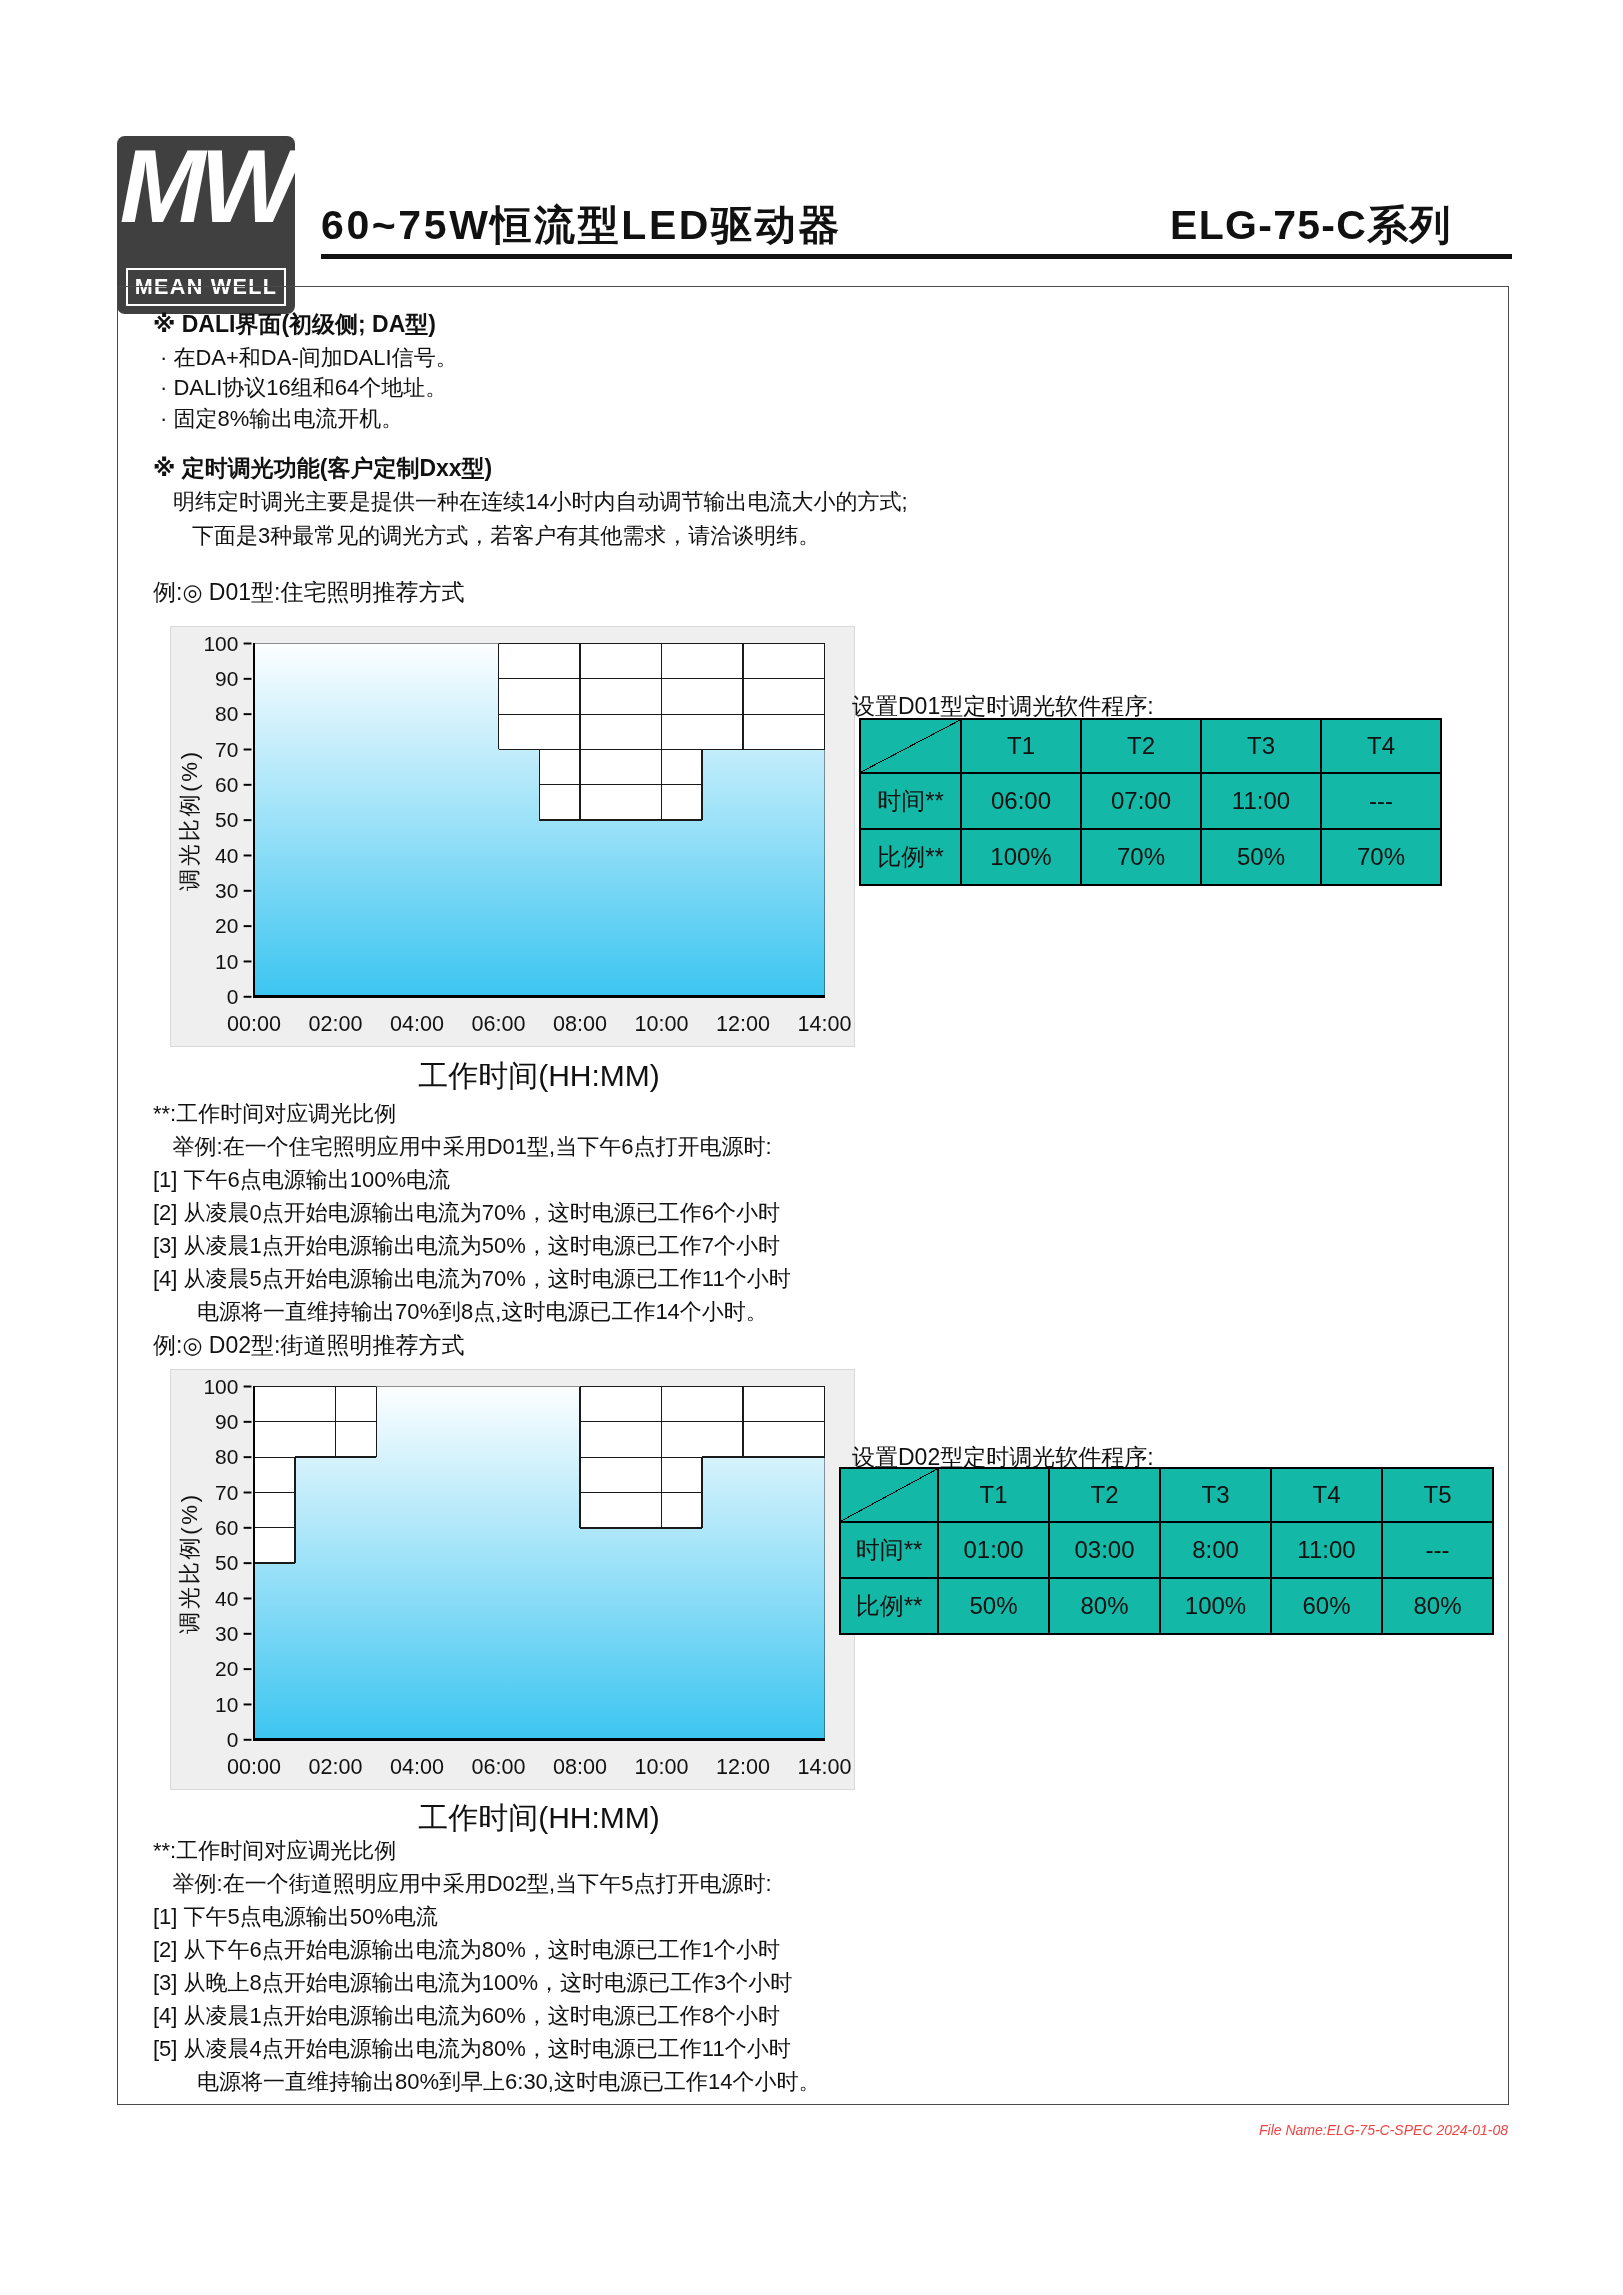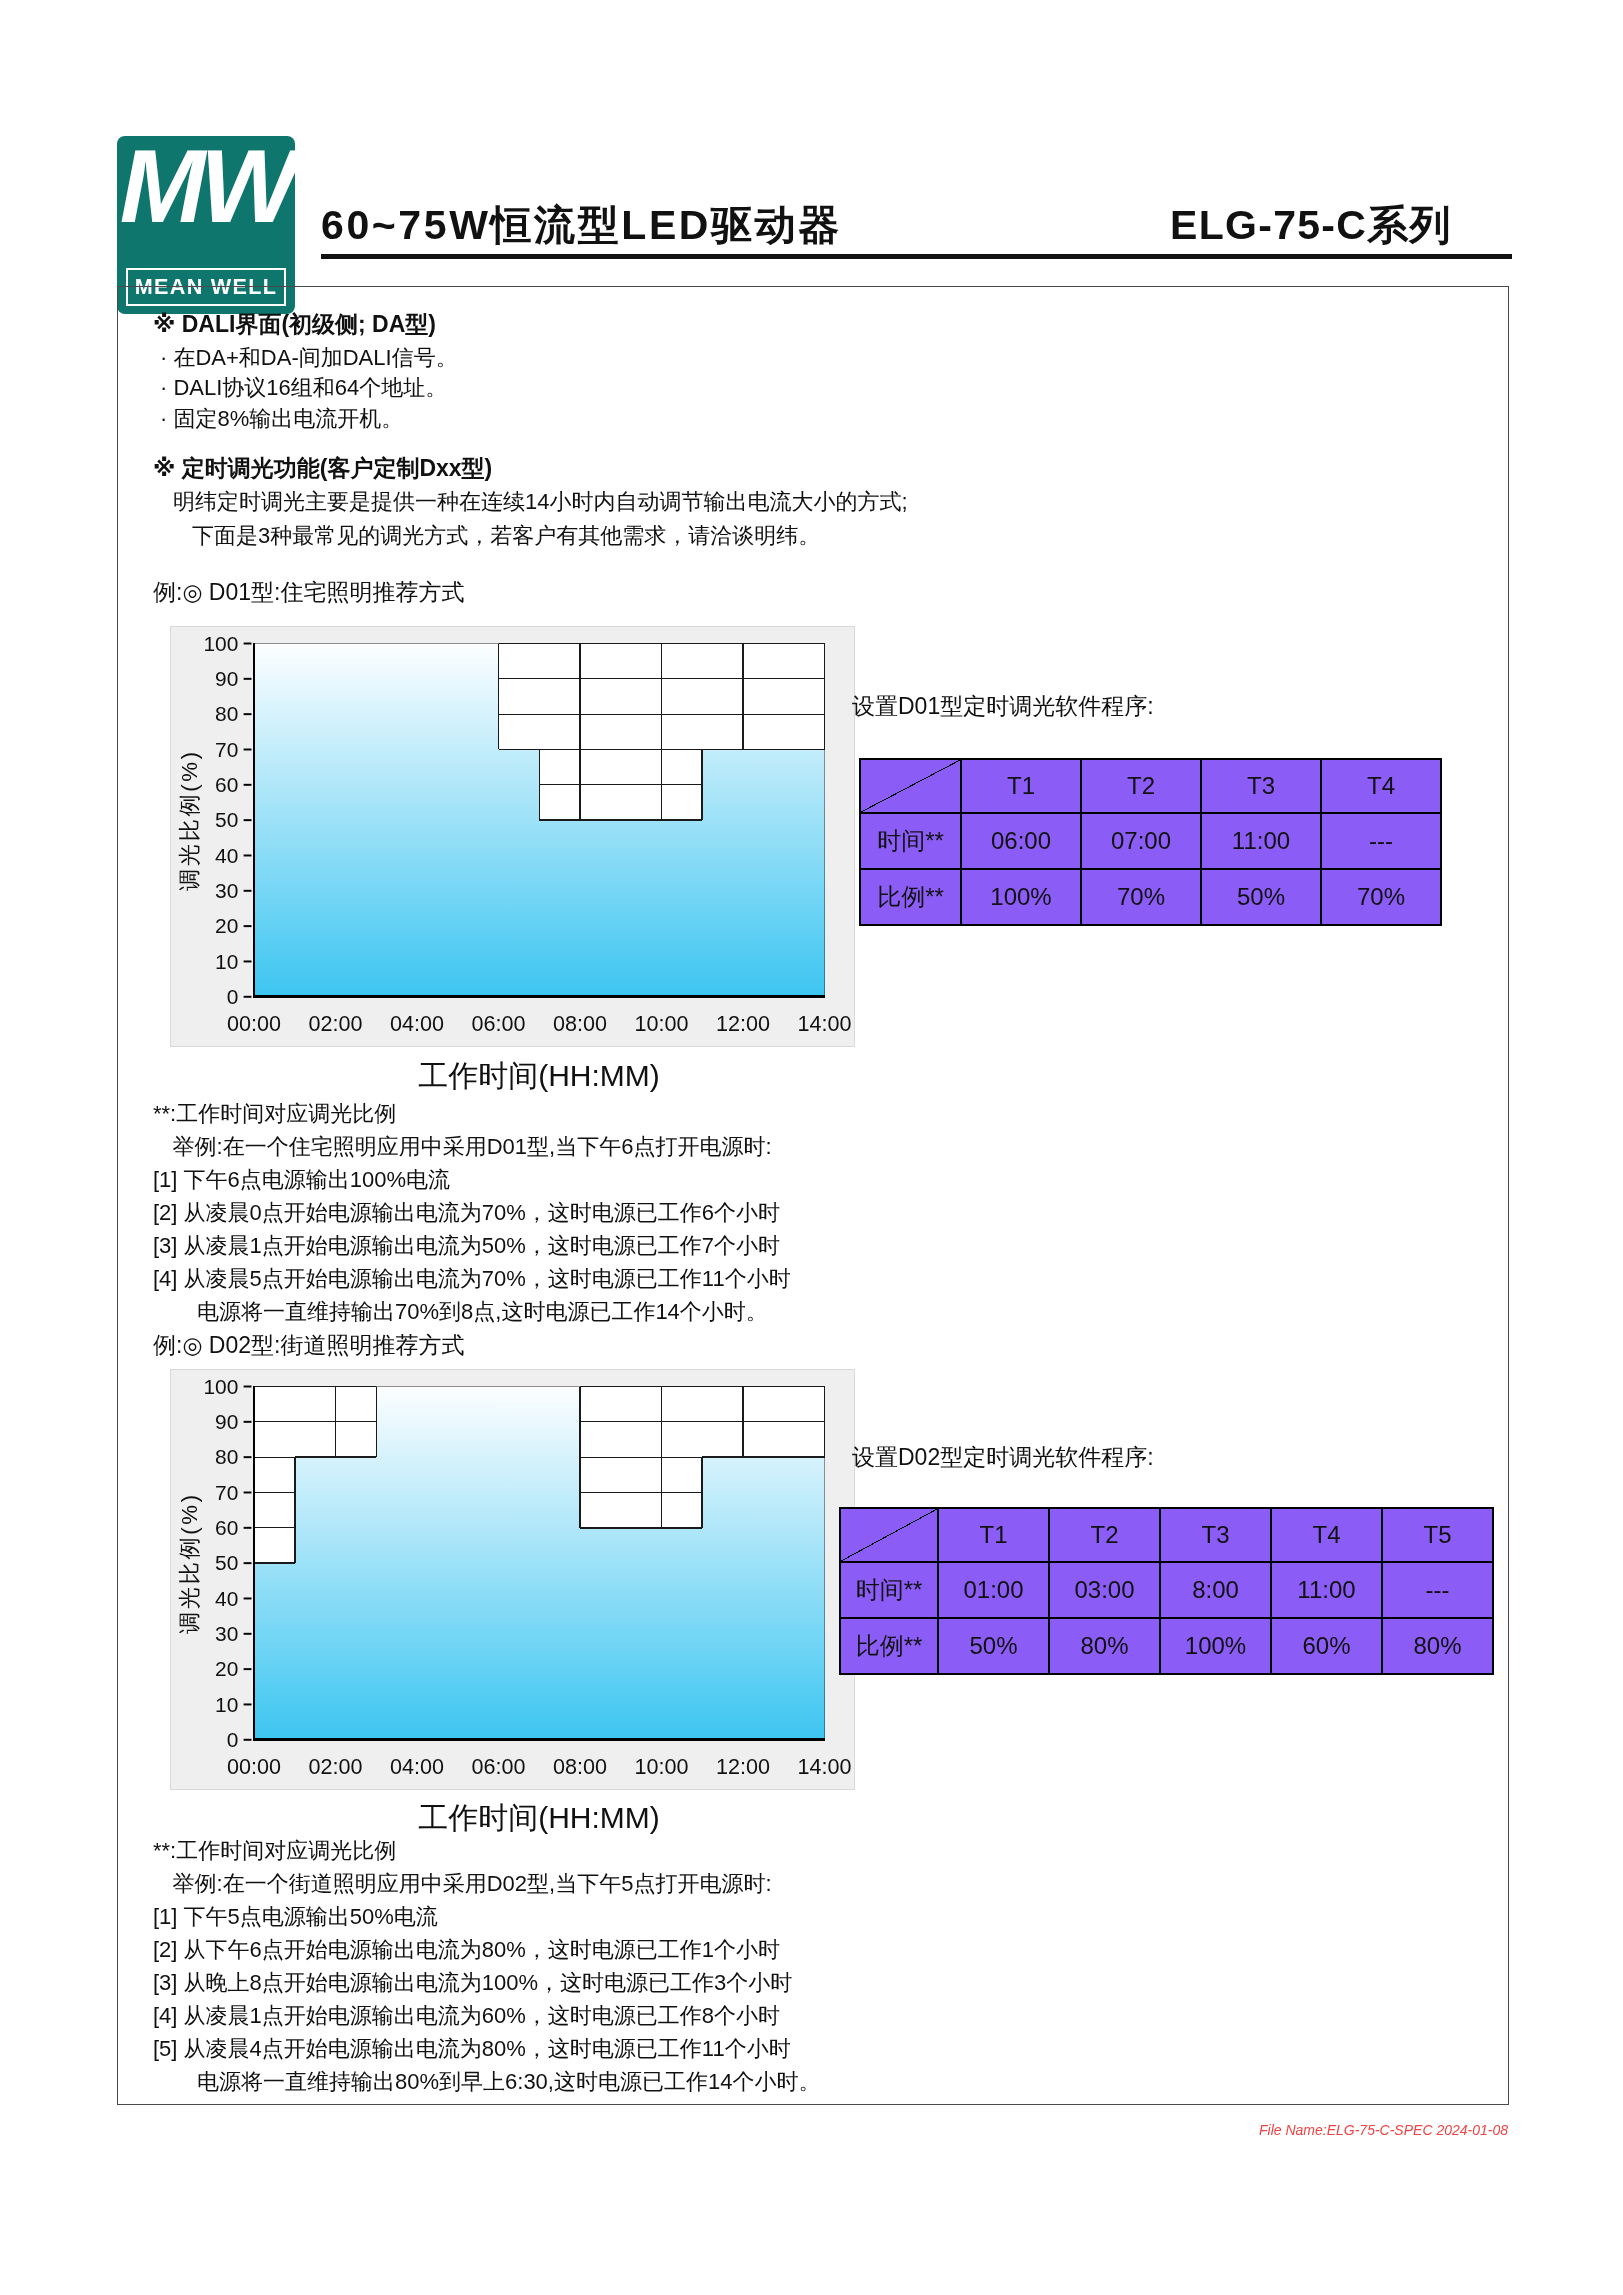--- a/index.html
+++ b/index.html
@@ -1,41 +1,41 @@
 <!DOCTYPE html>
 <html style="font-size:10.5px"><head>
 <meta charset="utf-8">
 <style>
   html,body{margin:0;padding:0;background:#fff;}
   body{font-family:"Liberation Sans","DejaVu Sans",sans-serif;color:#111;}
   .page{position:relative;width:1623px;height:2295px;background:#fff;overflow:hidden;}
   .abs{position:absolute;white-space:nowrap;}
 
   
-  .logo{position:absolute;left:117px;top:136px;width:178px;height:178px;background:#0f766e;border-radius:7.9px;}
+  .logo{position:absolute;left:117px;top:136px;width:178px;height:178px;background:#404040;border-radius:7.9px;}
   .logo-mw{position:absolute;left:0;right:0;top:-7.9px;text-align:center;color:#fff;
            font-size:103px;font-weight:bold;font-style:italic;letter-spacing:-5.2px;}
   .logo-bar{position:absolute;left:9.2px;right:9.2px;bottom:7.9px;height:34px;border:2.6px solid #fff;
             display:flex;align-items:center;justify-content:center;color:#fff;font-weight:bold;
             font-size:21.6px;letter-spacing:1.3px;}
   .doc-title{left:321px;top:198px;font-size:41px;font-weight:bold;letter-spacing:2.6px;}
   .doc-series{left:1170px;top:198px;font-size:41px;font-weight:bold;letter-spacing:1.3px;}
   .header-rule{position:absolute;left:321px;top:254px;width:1191px;height:5.2px;background:#121212;}
 
   
   .frame{position:absolute;left:117px;top:286px;width:1390px;height:1817px;border:1.3px solid #4a4a4a;}
   .h1{font-size:23px;font-weight:bold;}
   .body-line{font-size:22px;}
   .example{font-size:23px;}
   .tbl-title{font-size:23px;margin-top:24px;}
 
   .chart-panel{position:absolute;width:683px;height:419px;background:#efefef;border:0.7px solid #d9d9d9;}
   .x-title{font-size:30px;transform:translateX(-50%);}
 
-  table.prog{border-collapse:collapse;table-layout:fixed;background:#8b5cf6;margin-top:40px;}
+  table.prog{border-collapse:collapse;table-layout:fixed;background:#14b8a6;}
   table.prog td{border:2px solid #000;text-align:center;vertical-align:middle;
                 font-size:24px;padding:0;overflow:hidden;}
   td.diag{background-image:linear-gradient(to bottom right,transparent 49.5%,#000 49.5%,#000 50.6%,transparent 50.6%);}
 
   .note{font-size:22px;margin:0;}
   .note-ind{margin-left:19.6px;}
   .note-ind2{margin-left:44px;}
 
   .footer{left:auto;right:115px;top:2122px;font-size:14px;font-style:italic;color:#ef4444;}
 </style>

